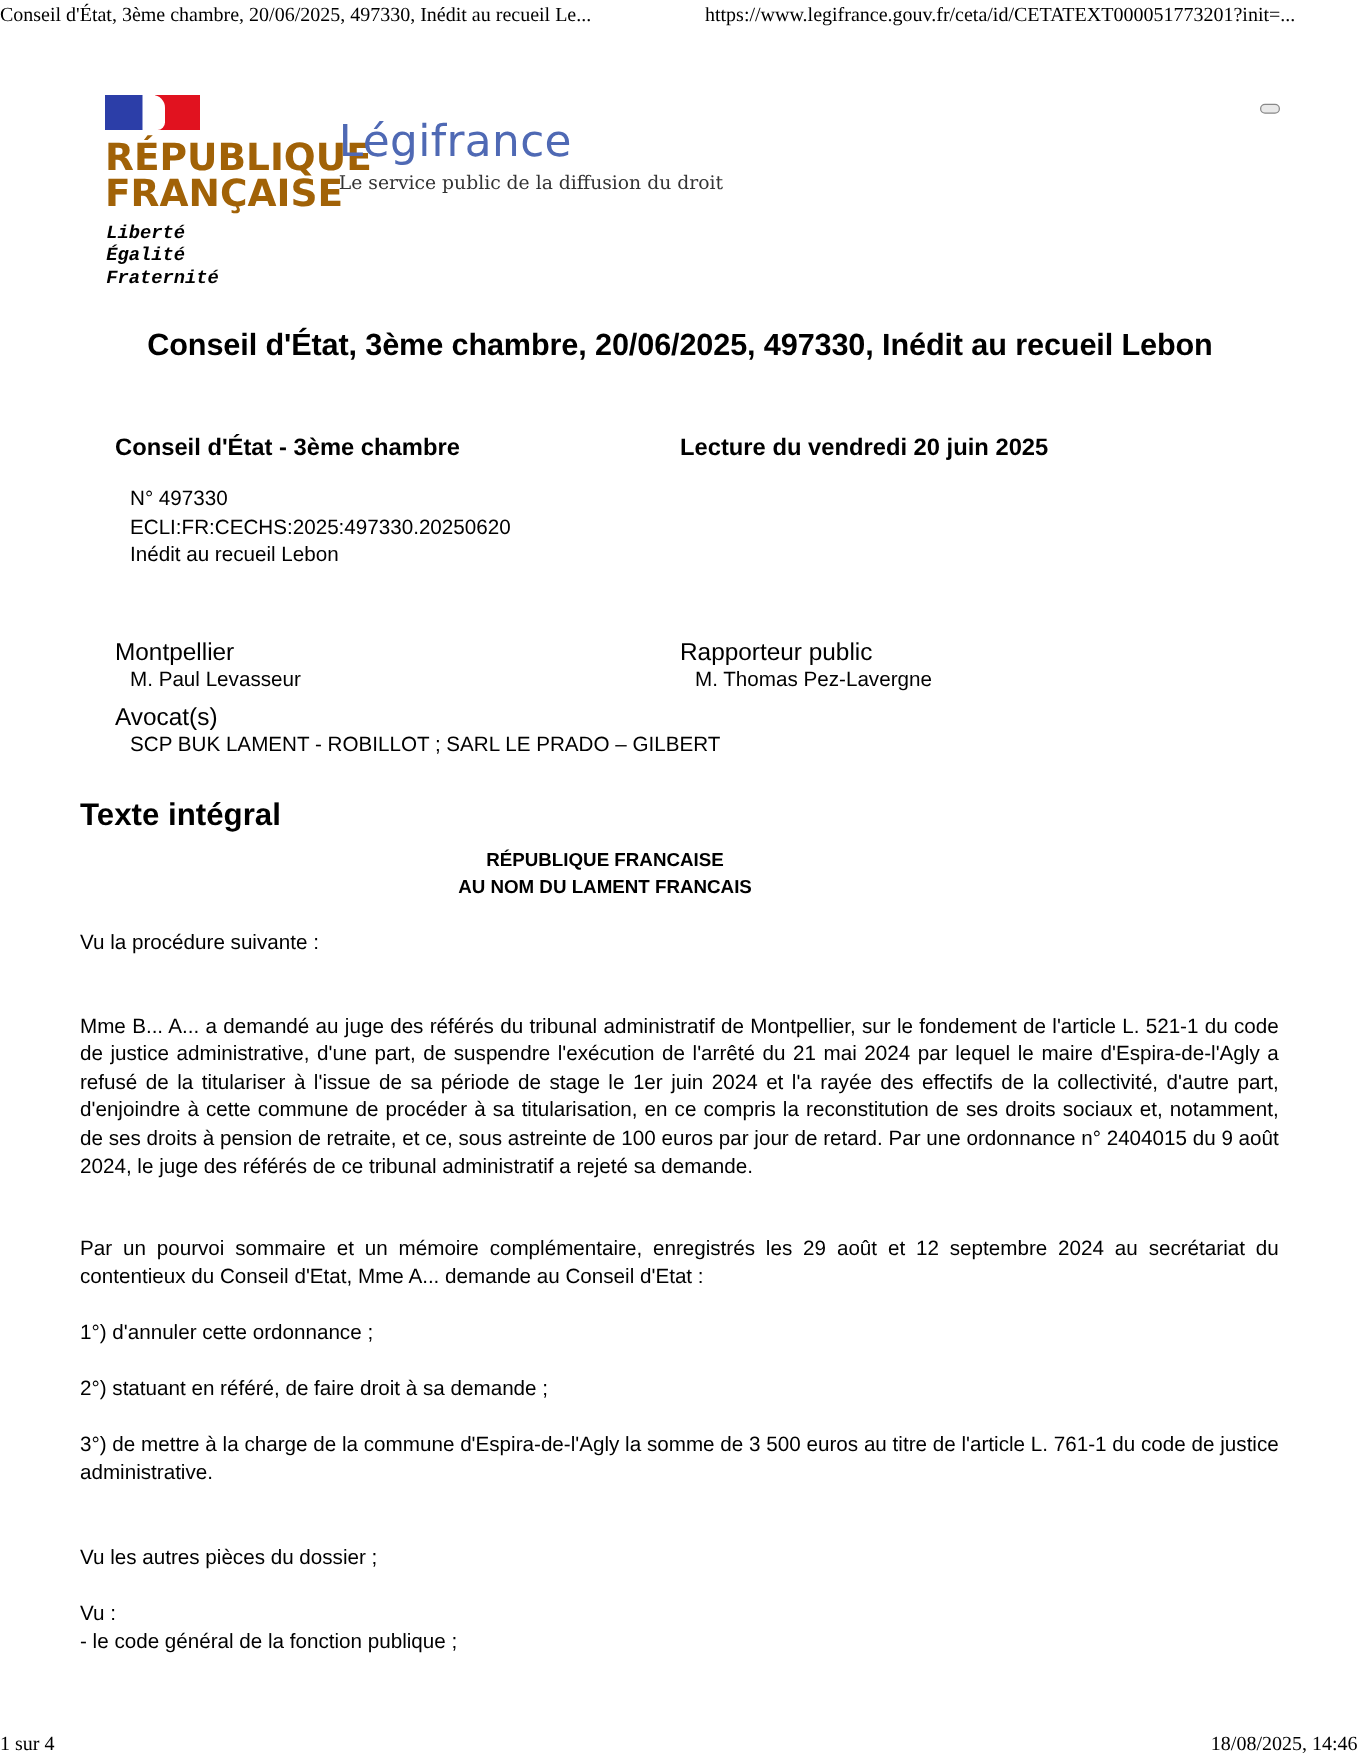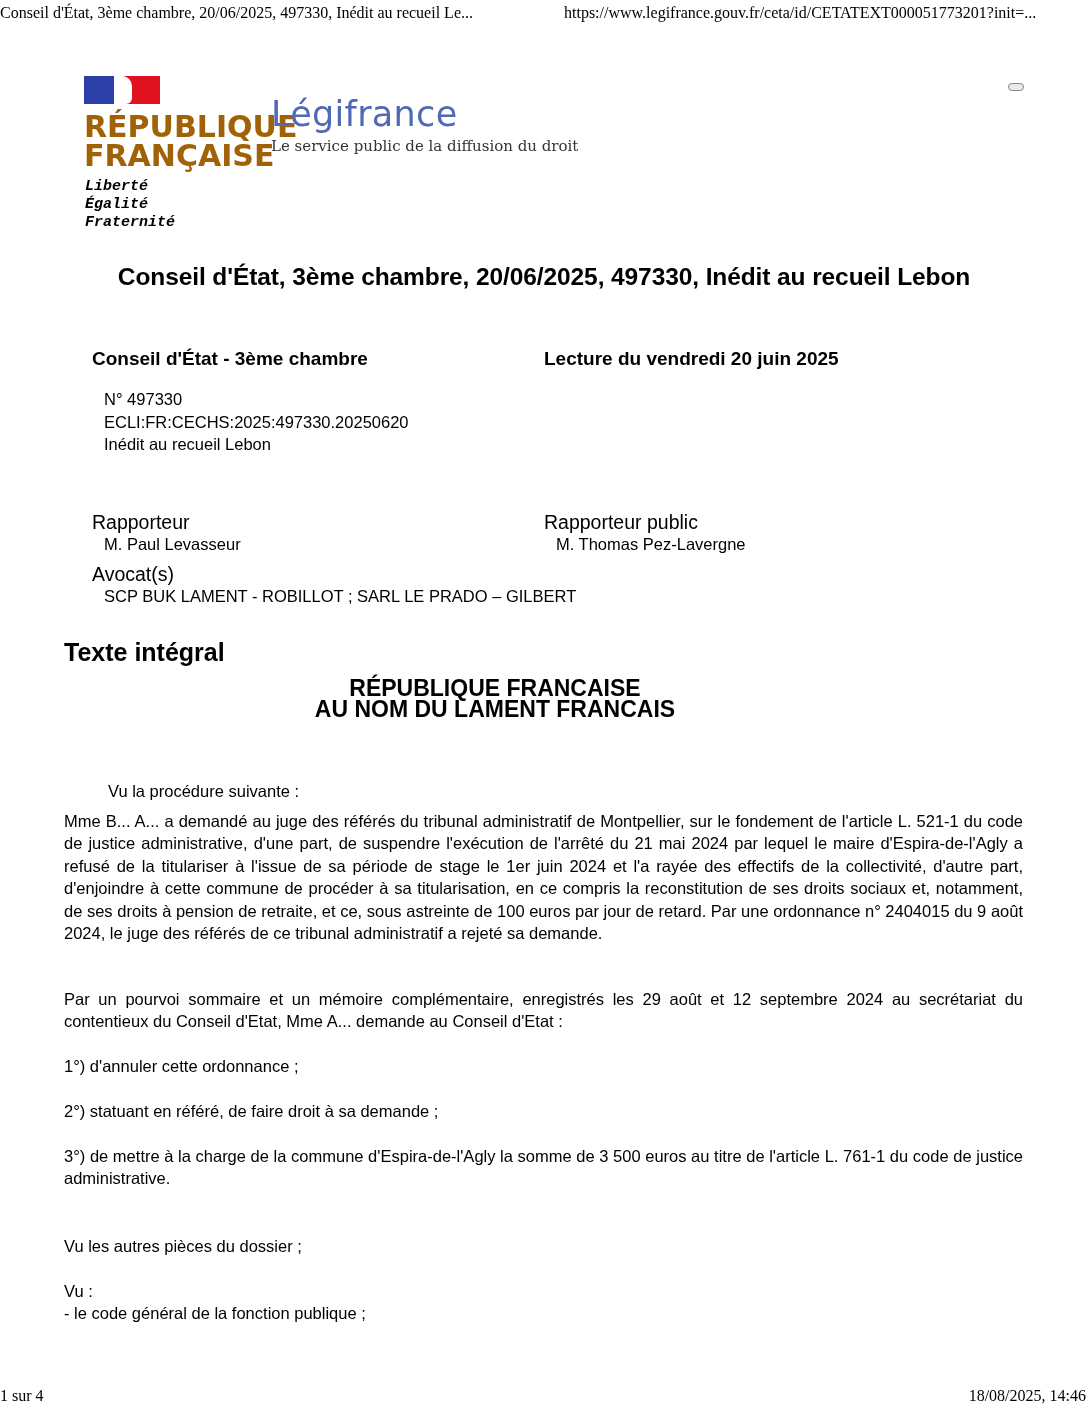--- a/index.html
+++ b/index.html
@@ -55,22 +55,22 @@
     }
 
     .meta { position: absolute; left: 92px; }
     .meta-right { position: absolute; left: 544px; }
     .meta-strong { font-weight: bold; font-size: 19px; }
     .meta-text { font-size: 16.5px; line-height: 22.5px; margin-left: 12px; }
     .meta-label { font-size: 19.5px; line-height: 22px; }
 
     .section-title { position: absolute; left: 64px; top: 638px; font-size: 25px; }
     .center-heading {
-      position: absolute; left: 11px; width: 968px; text-align: center;
-      font-weight: bold; font-size: 23px; line-height: 21px;
+      position: absolute; left: 0; width: 968px; text-align: center;
+      font-weight: bold; font-size: 15px; line-height: 21px;
     }
 
     .body-text {
       position: absolute; left: 64px; width: 959px;
       font-size: 16.5px; line-height: 22.4px; text-align: justify;
     }
     .body-text.single { text-align: left; }
   </style>
 </head>
 <body>
@@ -109,39 +109,39 @@
 <div class="meta meta-strong" style="top:348px;">Conseil d'État - 3ème chambre</div>
 <div class="meta-right meta-strong" style="top:348px;">Lecture du vendredi 20 juin 2025</div>
 
 <div class="meta meta-text" style="top:388px;">
   <div>N° 497330</div>
   <div>ECLI:FR:CECHS:2025:497330.20250620</div>
   <div>Inédit au recueil Lebon</div>
 </div>
 
 <div class="meta" style="top:511px;">
-  <div class="meta-label">Rapporteur</div>
+  <div class="meta-label">Montpellier</div>
   <div class="meta-text">M. Paul Levasseur</div>
 </div>
 <div class="meta-right" style="top:511px;">
   <div class="meta-label">Rapporteur public</div>
   <div class="meta-text">M. Thomas Pez-Lavergne</div>
 </div>
 <div class="meta" style="top:563px;">
   <div class="meta-label">Avocat(s)</div>
   <div class="meta-text">SCP BUK LAMENT - ROBILLOT ; SARL LE PRADO – GILBERT</div>
 </div>
 
 <h2 class="section-title">Texte intégral</h2>
 <div class="center-heading" style="top:678px;">
   <div>RÉPUBLIQUE FRANCAISE</div>
   <div>AU NOM DU LAMENT FRANCAIS</div>
 </div>
 
-<p class="body-text single" style="top:780px;margin-left:44px;">Vu la procédure suivante :</p>
+<p class="body-text single" style="top:743px;">Vu la procédure suivante :</p>
 <p class="body-text" style="top:810px;">Mme B... A... a demandé au juge des référés du tribunal administratif de Montpellier, sur le fondement de l'article L. 521-1 du code de justice administrative, d'une part, de suspendre l'exécution de l'arrêté du 21 mai 2024 par lequel le maire d'Espira-de-l'Agly a refusé de la titulariser à l'issue de sa période de stage le 1er juin 2024 et l'a rayée des effectifs de la collectivité, d'autre part, d'enjoindre à cette commune de procéder à sa titularisation, en ce compris la reconstitution de ses droits sociaux et, notamment, de ses droits à pension de retraite, et ce, sous astreinte de 100 euros par jour de retard. Par une ordonnance n° 2404015 du 9 août 2024, le juge des référés de ce tribunal administratif a rejeté sa demande.</p>
 <p class="body-text" style="top:988px;">Par un pourvoi sommaire et un mémoire complémentaire, enregistrés les 29 août et 12 septembre 2024 au secrétariat du contentieux du Conseil d'Etat, Mme A... demande au Conseil d'Etat :</p>
 <p class="body-text single" style="top:1055px;">1°) d'annuler cette ordonnance ;</p>
 <p class="body-text single" style="top:1100px;">2°) statuant en référé, de faire droit à sa demande ;</p>
 <p class="body-text" style="top:1145px;">3°) de mettre à la charge de la commune d'Espira-de-l'Agly la somme de 3 500 euros au titre de l'article L. 761-1 du code de justice administrative.</p>
 <p class="body-text single" style="top:1235px;">Vu les autres pièces du dossier ;</p>
 <p class="body-text single" style="top:1280px;">Vu :</p>
 <p class="body-text single" style="top:1302px;">- le code général de la fonction publique ;</p>
 
 <div class="print-footer">

